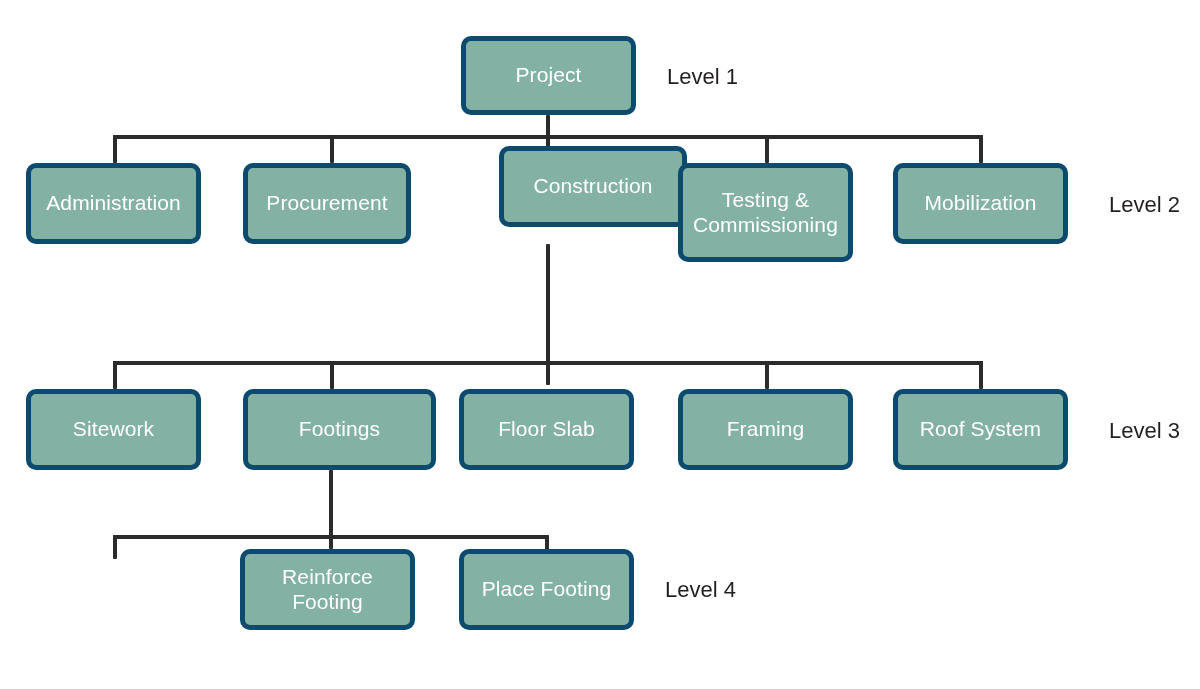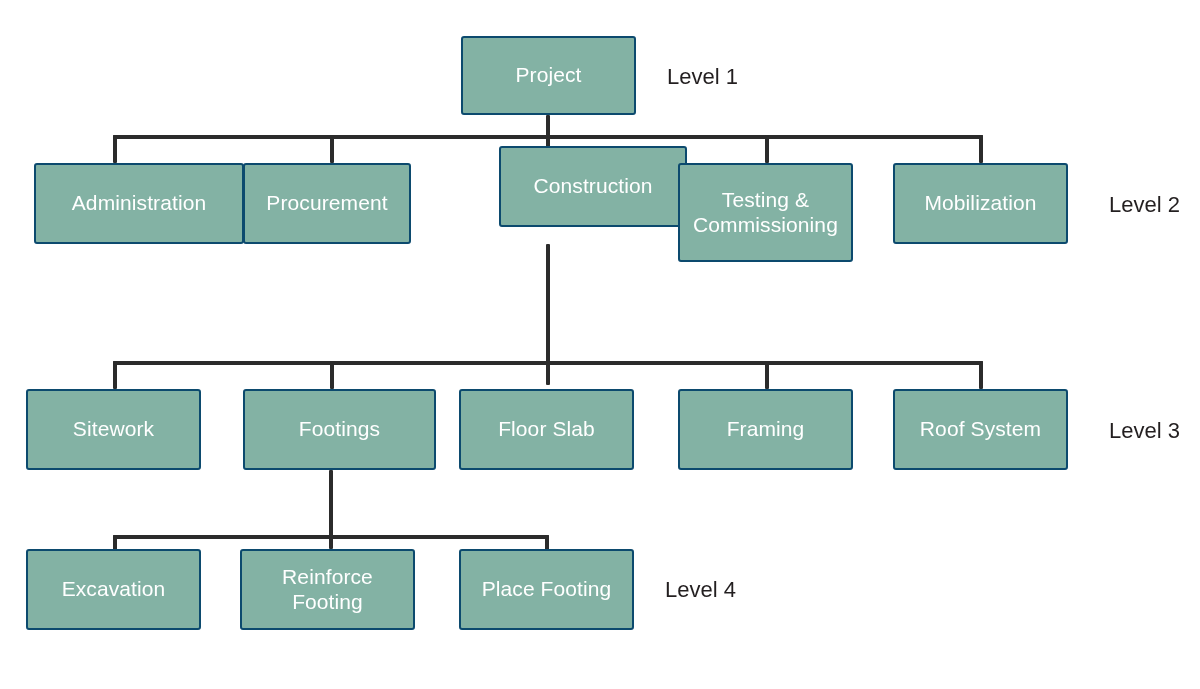--- a/index.html
+++ b/index.html
@@ -25,22 +25,22 @@
     border-radius: 1px;
   }
   .conn-h { height: 4px; }
   .conn-v { width: 4px; }
 
   
   .node {
     position: absolute;
     box-sizing: border-box;
     background: #83b2a4;
-    border: 2px solid #0c4a6e;
-    border-radius: 3px;
+    border: 5px solid #0c4a6e;
+    border-radius: 10px;
     display: flex;
     align-items: center;
     text-align: center;
     color: #ffffff;
     font-size: 21px;
     font-weight: 400;
     line-height: 1.18;
     letter-spacing: 0.1px;
     padding: 2px 6px;
     z-index: 2;
@@ -72,21 +72,21 @@
   <div class="level-tag" style="left:667px; top:66px;">Level 1</div>
 
   <div class="conn conn-v" style="left:546px; top:115px; height:42px;"></div>
 
   <div class="conn conn-h" style="left:113px; top:135px; width:870px;"></div>
   <div class="conn conn-v" style="left:113px; top:135px; height:28px;"></div>
   <div class="conn conn-v" style="left:330px; top:135px; height:28px;"></div>
   <div class="conn conn-v" style="left:765px; top:135px; height:28px;"></div>
   <div class="conn conn-v" style="left:979px; top:135px; height:28px;"></div>
 
-  <div class="node" style="left:26px; top:163px; width:210px; height:81px;margin-left:8px;">
+  <div class="node" style="left:26px; top:163px; width:175px; height:81px;">
     <span class="node-label">Administration</span>
   </div>
   <div class="node" style="left:243px; top:163px; width:168px; height:81px;">
     <span class="node-label">Procurement</span>
   </div>
   <div class="node" style="left:459px; top:146px; width:188px; height:81px;margin-left:40px;">
     <span class="node-label">Construction</span>
   </div>
   <div class="node" style="left:678px; top:163px; width:175px; height:99px;">
     <span class="node-label">Testing &amp;
@@ -121,23 +121,20 @@
     <span class="node-label">Roof System</span>
   </div>
   <div class="level-tag" style="left:1109px; top:420px;">Level 3</div>
 
   <div class="conn conn-v" style="left:329px; top:470px; height:79px;"></div>
 
   <div class="conn conn-h" style="left:113px; top:535px; width:436px;"></div>
   <div class="conn conn-v" style="left:113px; top:535px; height:24px;"></div>
   <div class="conn conn-v" style="left:545px; top:535px; height:24px;"></div>
 
-  <div class="node" style="left:26px; top:549px; width:175px; height:81px;">
-    <span class="node-label">Excavation</span>
-  </div>
   <div class="node" style="left:240px; top:549px; width:175px; height:81px;">
     <span class="node-label">Reinforce
 Footing</span>
   </div>
   <div class="node" style="left:459px; top:549px; width:175px; height:81px;">
     <span class="node-label">Place Footing</span>
   </div>
   <div class="level-tag" style="left:665px; top:579px;">Level 4</div>
 
 </div>

